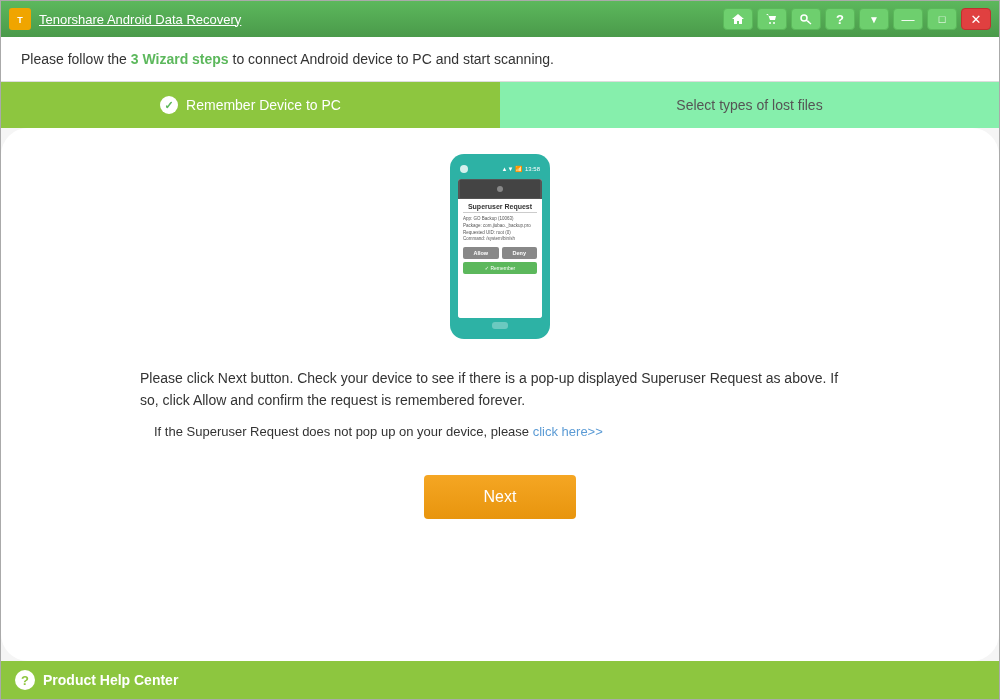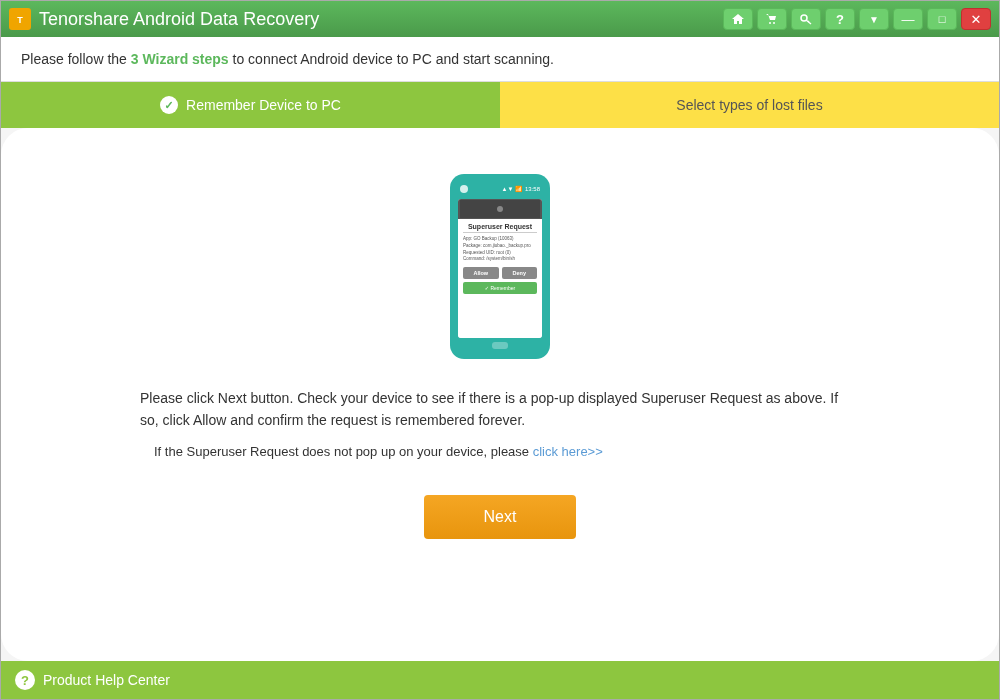--- a/index.html
+++ b/index.html
@@ -38,22 +38,23 @@
       display: flex;
       align-items: center;
       justify-content: center;
       color: white;
       font-size: 12px;
       font-weight: bold;
     }
 
     .title-bar-text {
       color: white;
-      font-size: 18px;
-      flex: 1;
+      font-size: 13px;
+      flex: 1;
+      text-decoration: underline;
     }
 
     .title-bar-controls {
       display: flex;
       align-items: center;
       gap: 4px;
     }
 
     .tb-btn {
       width: 30px;
@@ -115,21 +116,21 @@
       font-size: 14px;
       font-weight: 500;
     }
 
     .step-tab.active {
       background: #8dc63f;
       color: white;
     }
 
     .step-tab.lighter {
-      background: #fde047;
+      background: #86efac;
       color: #555;
     }
 
     .check-icon {
       width: 18px;
       height: 18px;
       background: white;
       border-radius: 50%;
       display: flex;
       align-items: center;
@@ -139,21 +140,21 @@
       font-weight: bold;
     }
 
     
     .main-content {
       flex: 1;
       background: white;
       display: flex;
       flex-direction: column;
       align-items: center;
-      padding: 46px 60px;
+      padding: 26px 60px;
       overflow: auto;
       border-radius: 27px;
     }
 
     
     .phone-container {
       margin-bottom: 28px;
     }
 
     .phone {
@@ -345,21 +346,21 @@
       align-items: center;
       justify-content: center;
       color: #8dc63f;
       font-size: 13px;
       font-weight: bold;
     }
 
     .footer-text {
       color: white;
       font-size: 14px;
-      font-weight: normal;
+      font-weight: bold;
     }
   </style>
 </head>
 <body>
 
 <div class="window">
 
   <div class="title-bar">
     <div class="title-bar-icon">
       <svg width="16" height="16" viewBox="0 0 16 16" fill="none">

